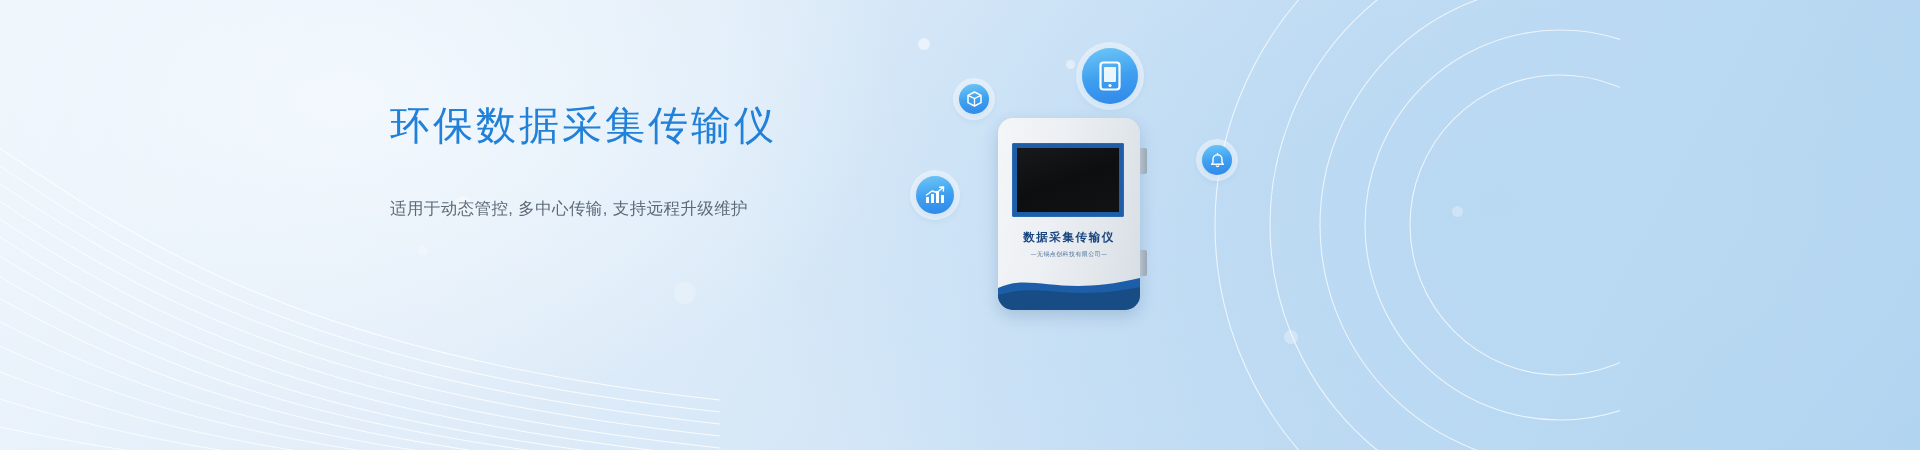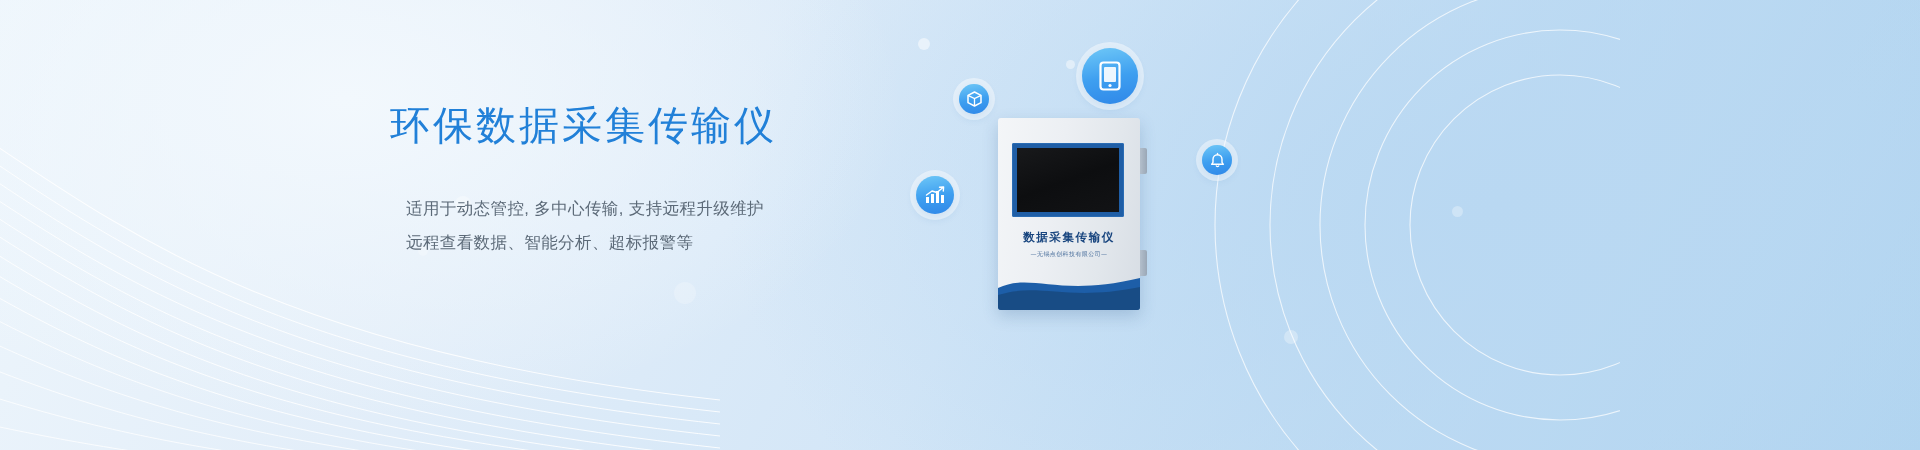--- a/index.html
+++ b/index.html
@@ -26,36 +26,36 @@
 
   
   .dot{position:absolute;border-radius:50%;background:#ffffff;opacity:.34;pointer-events:none;}
 
   
   .copy{position:absolute;left:390px;top:96px;width:520px;}
   .headline{
     font-size:40px;line-height:1.12;color:#2180d8;letter-spacing:3px;
     font-weight:400;margin:7px 0 46px 0;white-space:nowrap;
   }
-  .bullets{margin:16px;padding:0;list-style:none;}
+  .bullets{margin:0;padding:0;list-style:none;}
   .bullets li{
     font-size:16.5px;line-height:29px;color:#5c6a78;letter-spacing:.4px;
     white-space:nowrap;margin-bottom:5px;
   }
 
   
   .fi{position:absolute;border-radius:50%;display:flex;align-items:center;justify-content:center;
       background:linear-gradient(170deg,#6fc8f7 0%,#3e9ff0 52%,#2f87e8 100%);
       box-shadow:0 0 0 6px rgba(255,255,255,.45),0 3px 10px rgba(45,110,180,.25);}
   .fi svg{display:block;}
 
   
   .device{position:absolute;left:998px;top:118px;width:142px;height:192px;}
   .dev-body{
-    position:absolute;inset:0;border-radius:3px;
+    position:absolute;inset:0;border-radius:15px;
     background:linear-gradient(100deg,#f4f6f8 0%,#eceff3 40%,#e2e7ec 72%,#d7dde4 100%);
     box-shadow:0 6px 16px rgba(40,80,130,.22);overflow:hidden;
   }
   .dev-screen-frame{
     position:absolute;left:14px;top:25px;width:112px;height:74px;
     background:#1f5ea6;border-radius:2px;
     box-shadow:inset 0 0 0 1px #2a6cb4;
   }
   .dev-screen{position:absolute;left:5px;top:5px;right:5px;bottom:5px;
     background:linear-gradient(160deg,#18191b 0%,#0d0e10 50%,#121315 100%);}
@@ -114,21 +114,20 @@
   <div class="dot" style="left:674px;top:282px;width:22px;height:22px;opacity:.22;"></div>
   <div class="dot" style="left:918px;top:38px;width:12px;height:12px;opacity:.5;"></div>
   <div class="dot" style="left:1066px;top:60px;width:9px;height:9px;opacity:.45;"></div>
   <div class="dot" style="left:1284px;top:330px;width:14px;height:14px;opacity:.3;"></div>
   <div class="dot" style="left:1452px;top:206px;width:11px;height:11px;opacity:.3;"></div>
 
   <div class="copy">
     <h1 class="headline">环保数据采集传输仪</h1>
     <ul class="bullets">
       <li>适用于动态管控, 多中心传输, 支持远程升级维护</li>
-      <li>远程查看数据、智能分析、超标报警等</li>
     </ul>
   </div>
 
   <div class="fi" style="left:1082px;top:48px;width:56px;height:56px;">
     <svg width="22" height="30" viewBox="0 0 22 30">
       <rect x="1.5" y="1.5" width="19" height="27" rx="3" fill="none" stroke="#ffffff" stroke-width="2.2"></rect>
       <rect x="5" y="6" width="12" height="15" rx="1" fill="#ffffff" opacity=".9"></rect>
       <circle cx="11" cy="24.5" r="1.6" fill="#ffffff"></circle>
     </svg>
   </div>

